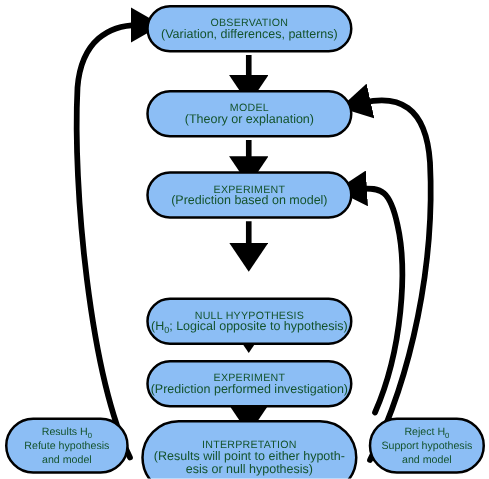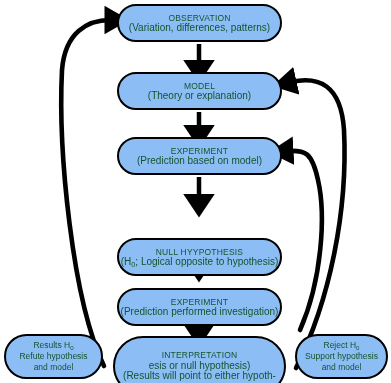--- a/index.html
+++ b/index.html
@@ -143,22 +143,22 @@
     <div class="sub"><span>(H</span><sub>0</sub><span>; Logical opposite to hypothesis)</span></div>
   </div>
 
   <div class="node main-node" id="node-experiment">
     <div class="title">EXPERIMENT</div>
     <div class="sub">(Prediction performed investigation)</div>
   </div>
 
   <div class="node" id="node-interpretation">
     <div class="title">INTERPRETATION</div>
+    <div class="sub">(Results will point to either hypoth-</div>
     <div class="sub">esis or null hypothesis)</div>
-    <div class="sub">(Results will point to either hypoth-</div>
   </div>
 
   <div class="node" id="node-retain">
     <div class="side-line"><span>Results H</span><sub>0</sub></div>
     <div class="side-line">Refute hypothesis</div>
     <div class="side-line">and model</div>
   </div>
 
   <div class="node" id="node-reject">
     <div class="side-line"><span>Reject H</span><sub>0</sub></div>

